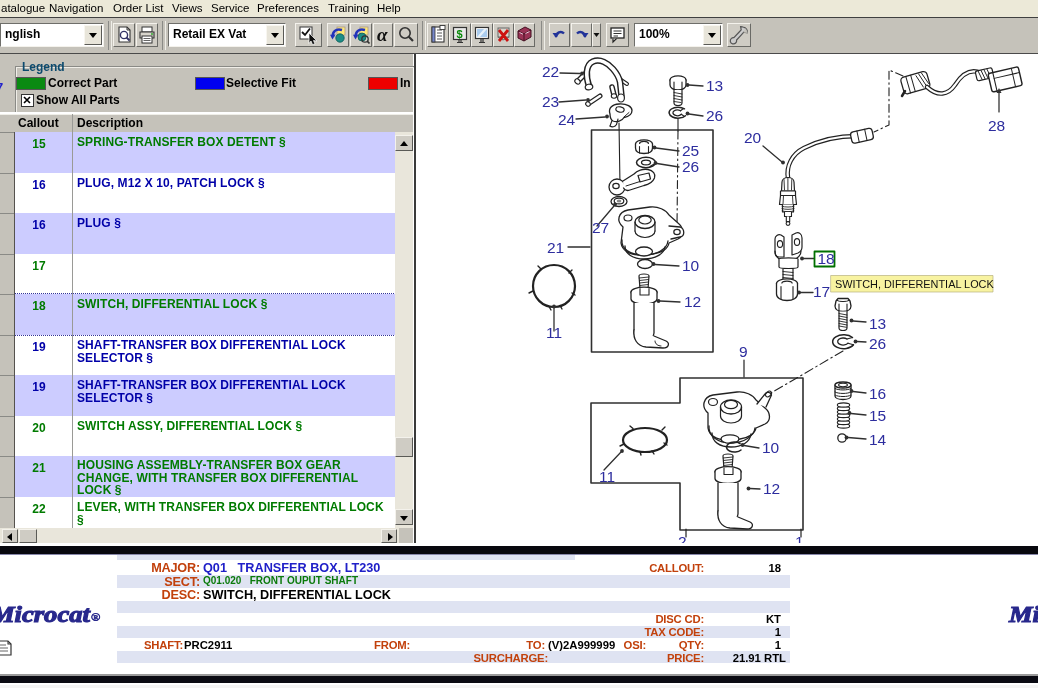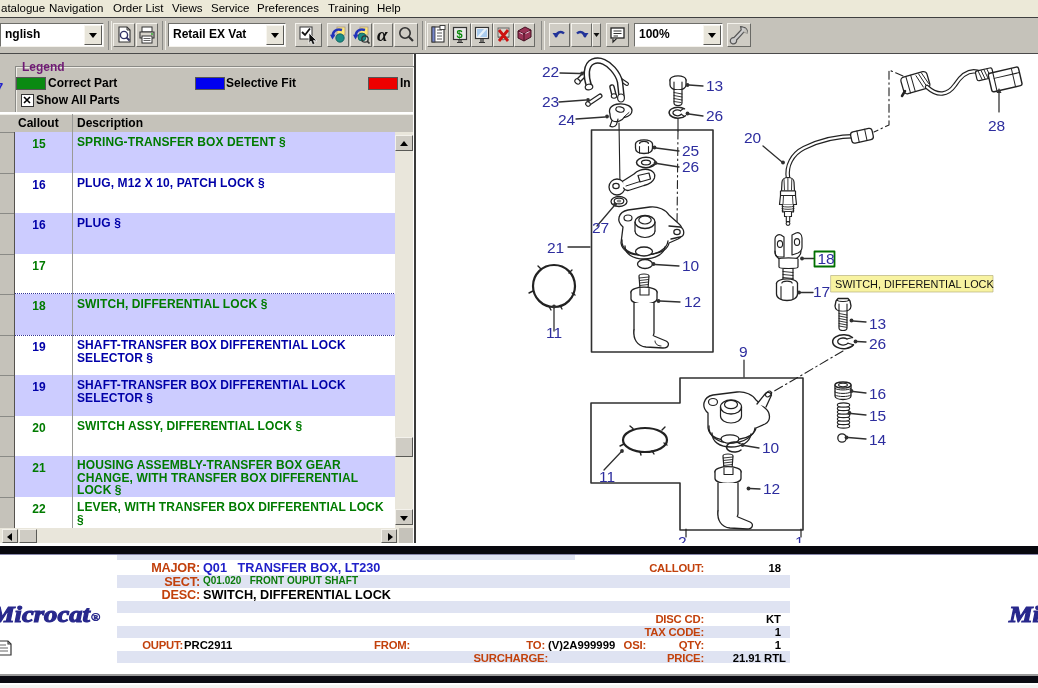--- a/index.html
+++ b/index.html
@@ -160,21 +160,21 @@
         <span class="drop"></span>
     </div>
     <div class="tbtn" style="left:727px;width:24px" id="ic-wrench"><svg width="22" height="22" viewBox="0 0 22 22">
           <path d="M15,3 C17.8,3.6 19.6,6 19.2,8.8 L15.8,8.2 L13.8,10.4 L8.6,16 C9,18.4 7,20.4 4.6,19.8 C2.2,19.2 1.4,16.2 3.4,14.4 C4,13.9 5,13.6 5.9,13.7 L11.2,8 L13.2,5.8 L12.6,2.6 C13.4,2.5 14.2,2.7 15,3 Z" fill="#cccccc" stroke="#555" stroke-width="1.2"></path>
           <path d="M15.8,8.2 L19.3,8.8 L17.6,4.6 Z" fill="#C5C2BA" stroke="#C5C2BA" stroke-width="0.5"></path>
         </svg></div>
   </div>
 
   <div class="abs" id="legendband">
     <div id="lborder"></div>
-    <span class="ltxt" style="left:22px;top:6px;color:#701a75;">Legend</span>
+    <span class="ltxt" style="left:22px;top:6px;color:#0c4a6e;">Legend</span>
     <span style="position:absolute;left:-4px;top:26px;font-weight:bold;font-size:13px;color:#2222CC;">7</span>
     <div class="sw" style="left:16px;top:23px;background:#0A8A12;border:1px solid #555;"></div>
     <span class="ltxt" style="left:48px;top:22px;">Correct Part</span>
     <div class="sw" style="left:195px;top:23px;background:#0000F0;border:1px solid #555;"></div>
     <span class="ltxt" style="left:226px;top:22px;">Selective Fit</span>
     <div class="sw" style="left:368px;top:23px;background:#EE0000;border:1px solid #555;"></div>
     <span class="ltxt" style="left:400px;top:22px;">In</span>
     <div style="position:absolute;left:21px;top:40px;width:11px;height:11px;background:#fff;border:1px solid #333;"></div>
     <svg style="position:absolute;left:22px;top:41px" width="11" height="11">
         <path d="M2,2 L8,8 M8,2 L2,8" stroke="#000" stroke-width="1.6"></path>
@@ -555,21 +555,21 @@
     <div class="stripe" style="top:45.5px;"></div>
     <div class="stripe" style="top:70.5px;"></div>
     <div class="stripe" style="top:95.5px;"></div>
 
     <span class="bl" style="top:6px;right:838px;font-size:12.7px;">MAJOR:</span>
     <span class="bv" style="top:6px;left:203px;color:#2020C8;font-size:12.7px;">Q01   TRANSFER BOX, LT230</span>
     <span class="bl" style="top:20px;right:838px;font-size:12.7px;">SECT:</span>
     <span class="bv" style="top:20px;left:203px;color:#0A7A0A;font-size:10px;">Q01.020   FRONT OUPUT SHAFT</span>
     <span class="bl" style="top:33px;right:838px;font-size:12.7px;">DESC:</span>
     <span class="bv" style="top:33px;left:203px;font-size:12.7px;">SWITCH, DIFFERENTIAL LOCK</span>
-    <span class="bl" style="top:84px;right:855px;">OUPUT:</span>
+    <span class="bl" style="top:84px;right:855px;">SHAFT:</span>
     <span class="bv" style="top:84px;left:184px;">PRC2911</span>
     <span class="bl" style="top:84px;right:628px;">FROM:</span>
     <span class="bl" style="top:84px;right:493px;">TO:</span>
     <span class="bv" style="top:84px;left:548px;">(V)2A999999</span>
     <span class="bl" style="top:84px;right:392px;">OSI:</span>
     <span class="bl" style="top:97px;right:490px;">SURCHARGE:</span>
 
     <span class="bl" style="top:7px;right:334px;">CALLOUT:</span>
     <span class="bv" style="top:7px;right:257px;">18</span>
     <span class="bl" style="top:58px;right:334px;">DISC CD:</span>

